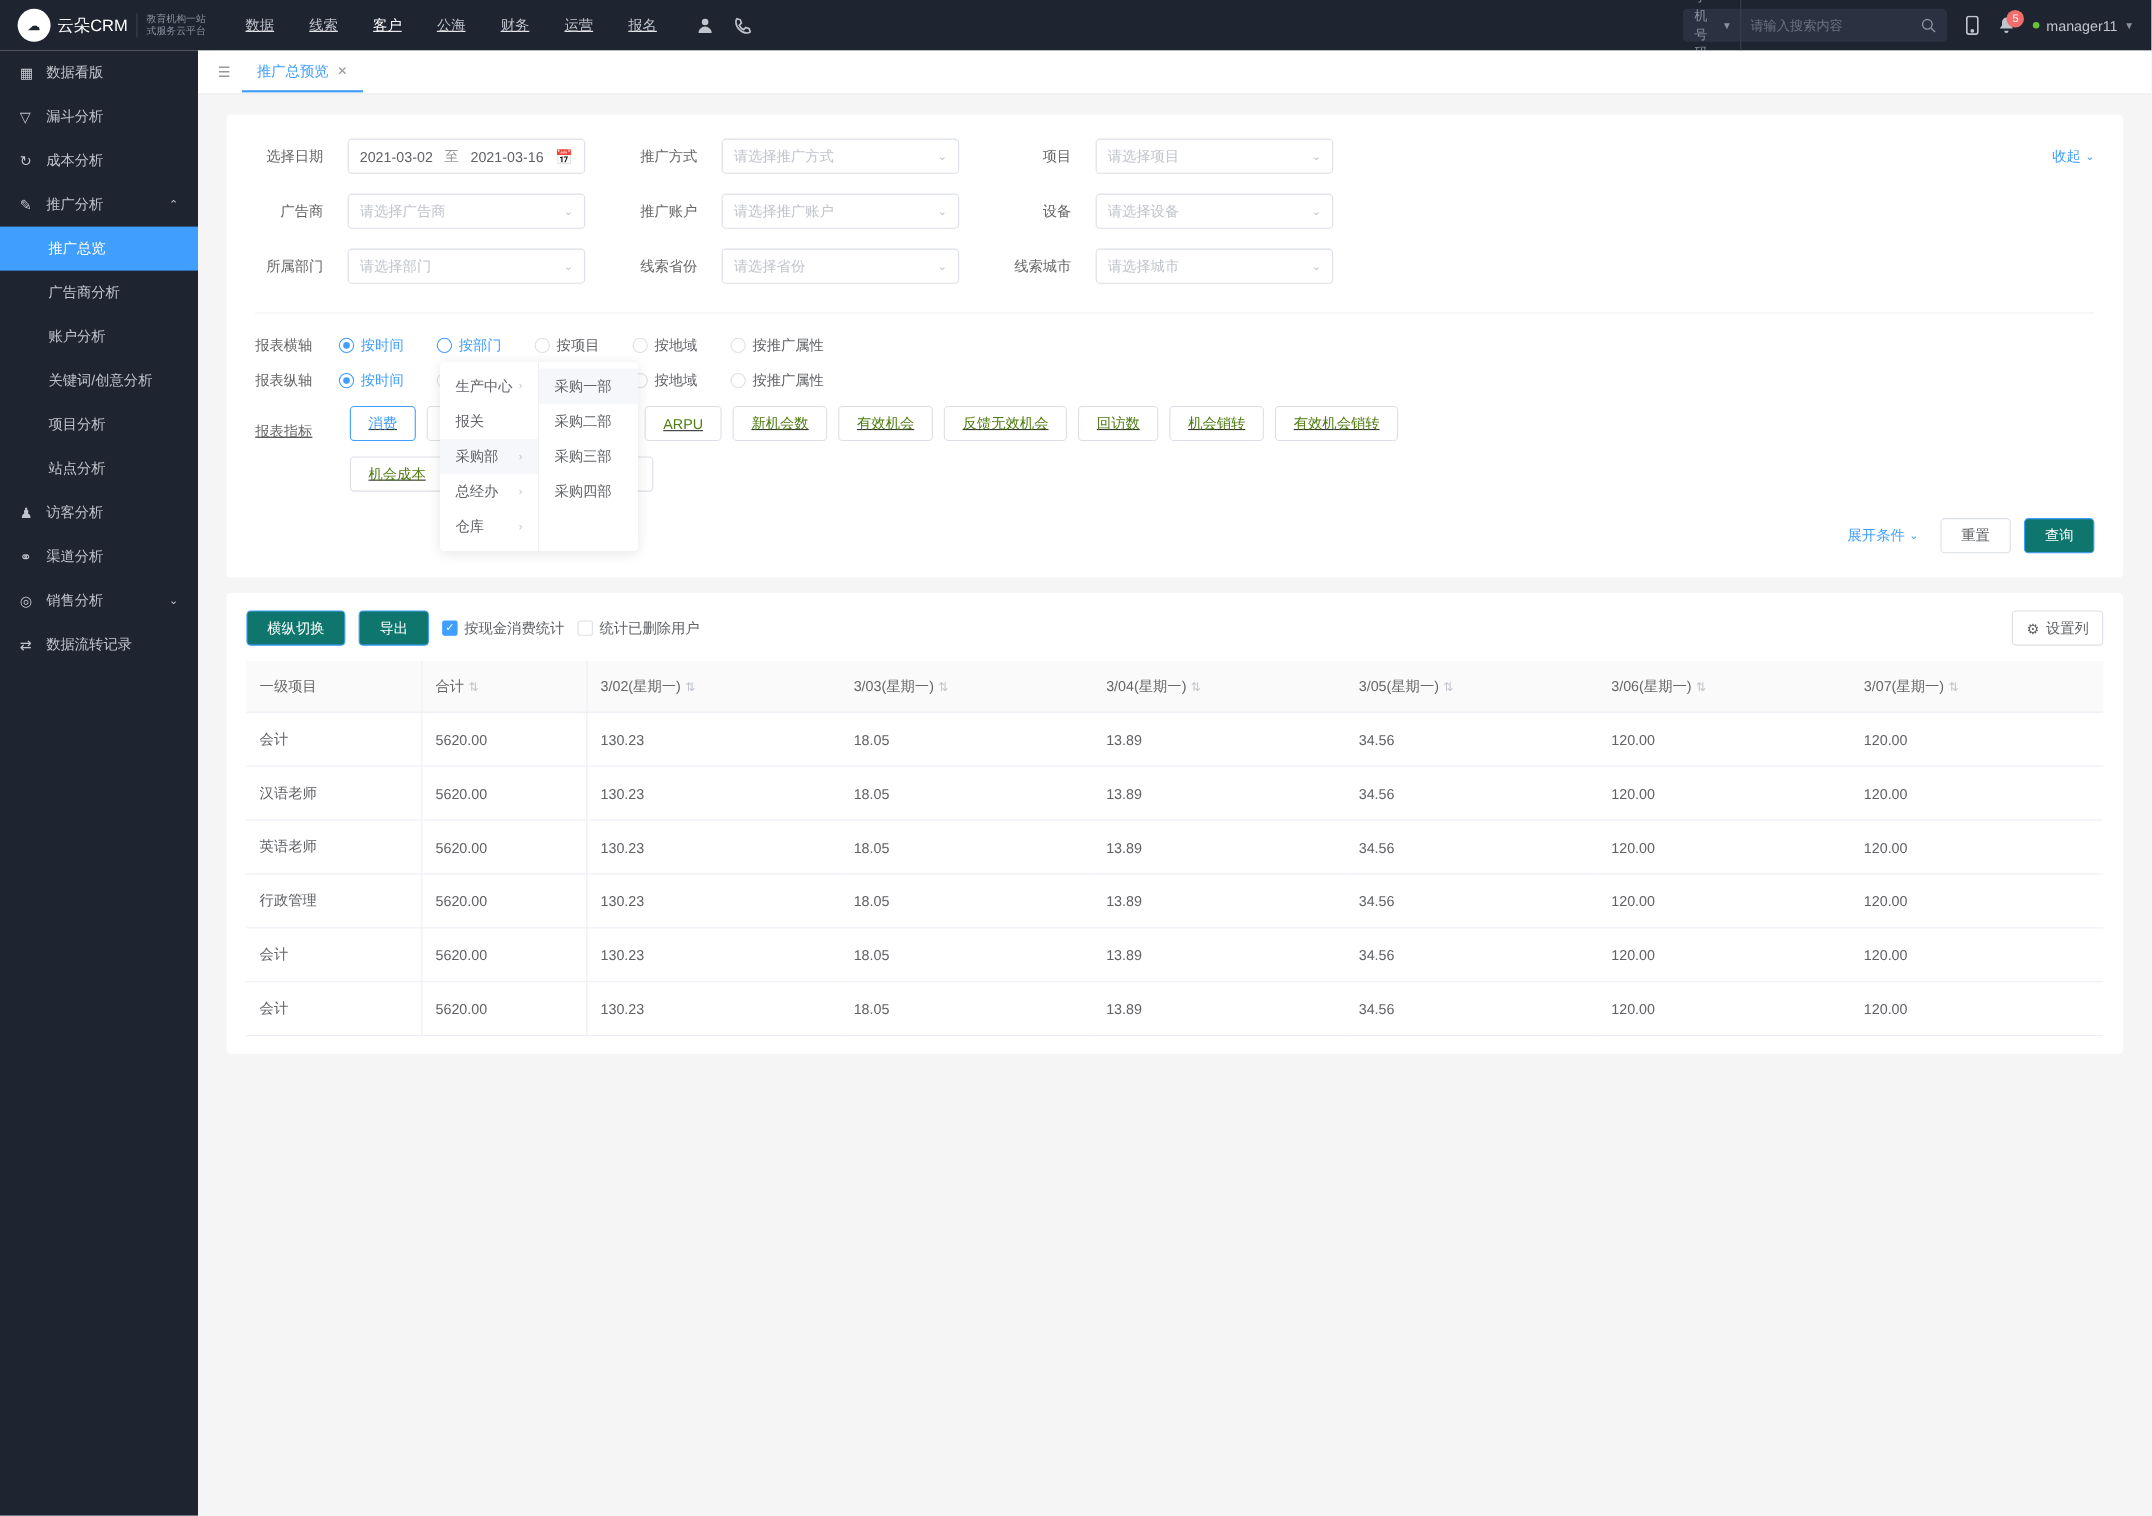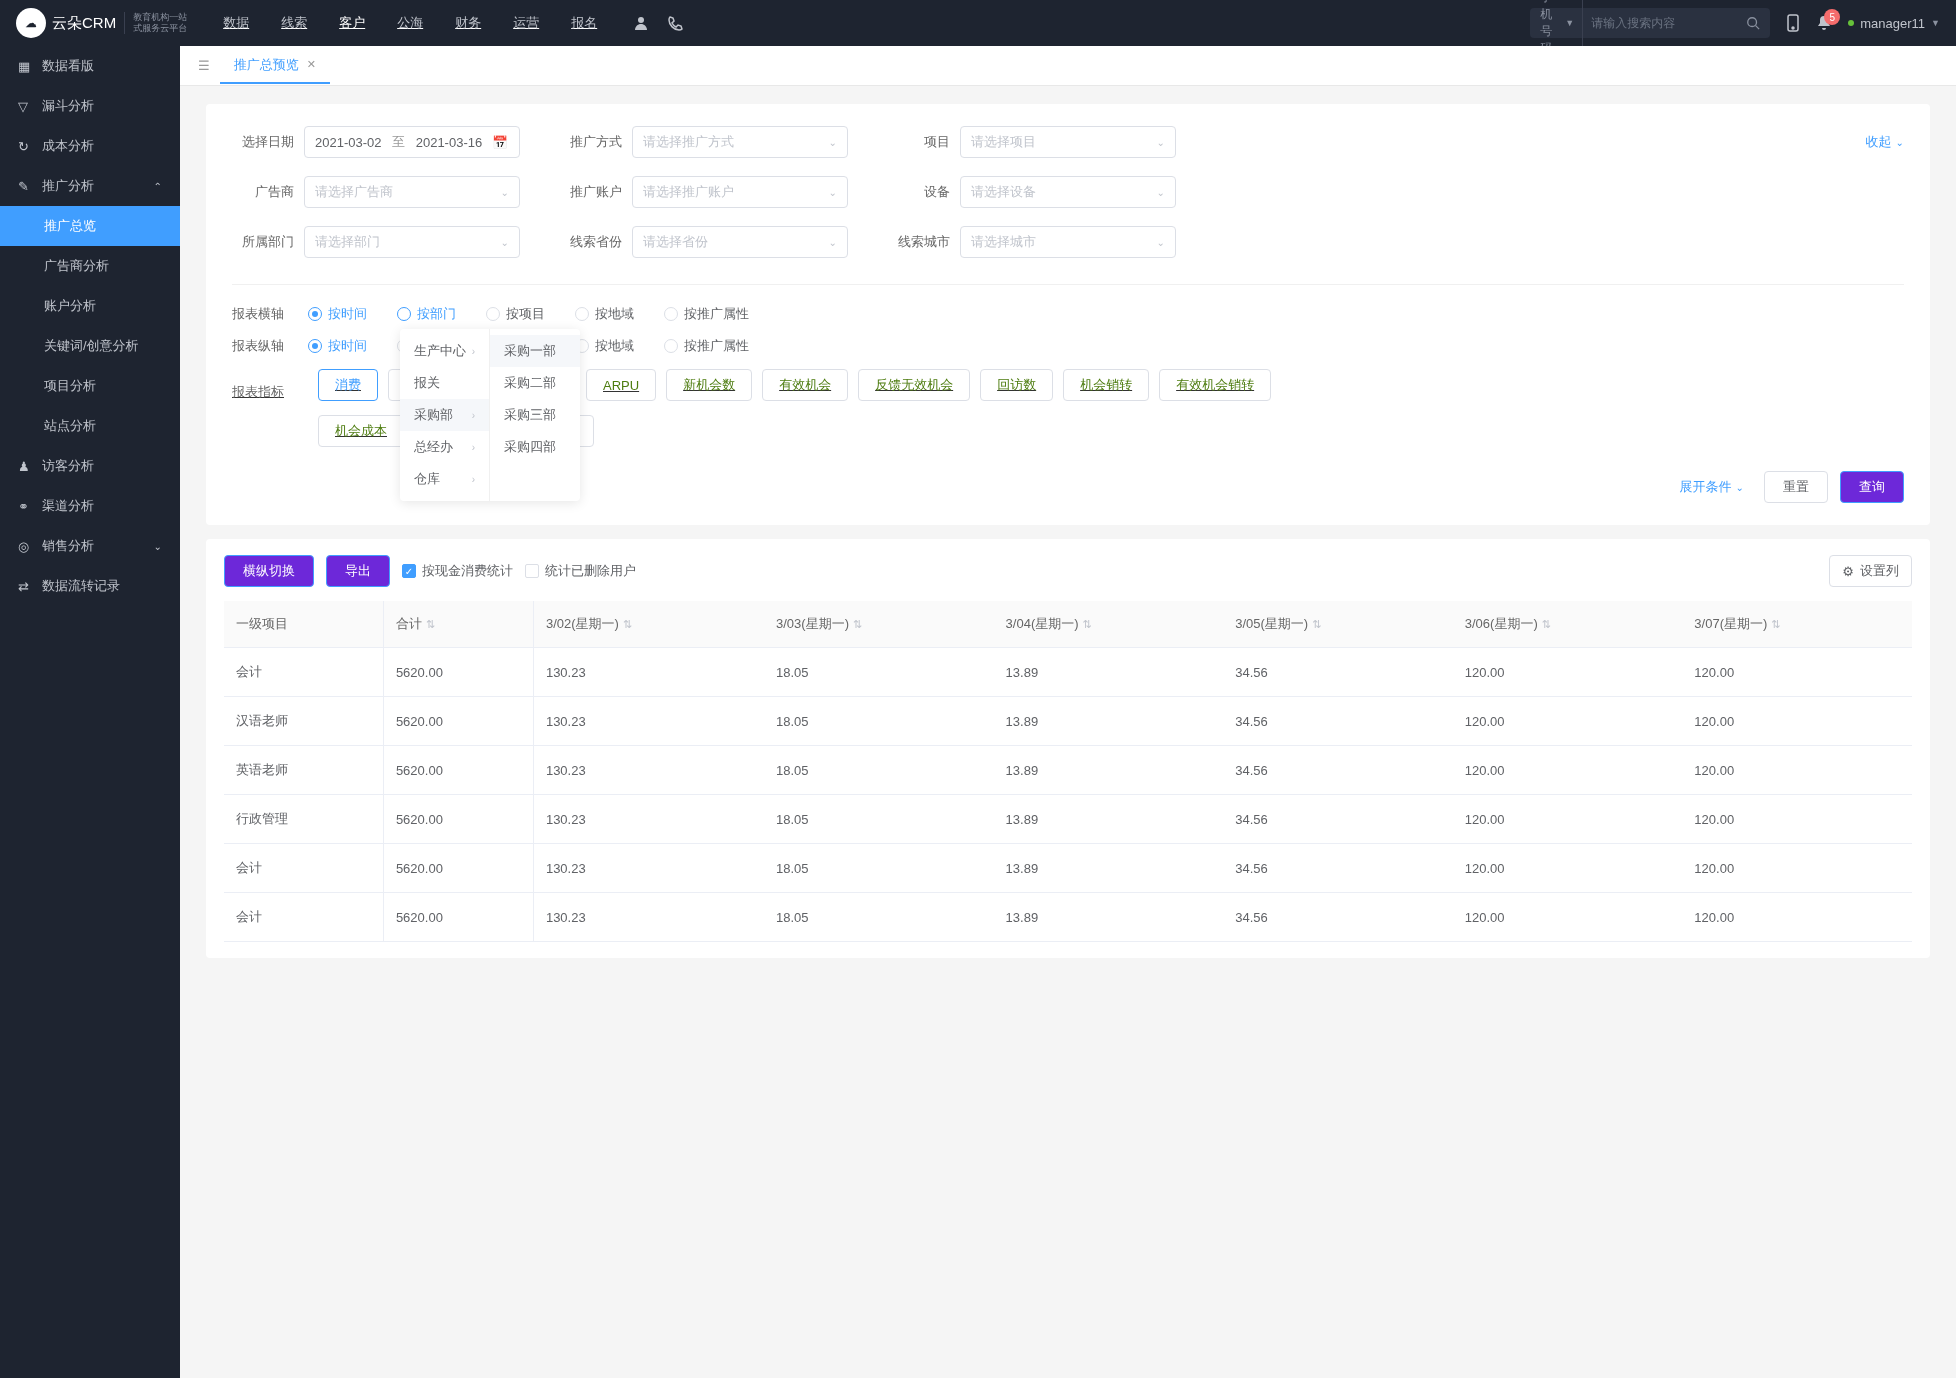--- a/index.html
+++ b/index.html
@@ -30,21 +30,21 @@
 .side-icon { width:14px; display:inline-flex; }
 .side-item .arrow { margin-left:auto; font-size:10px; }
 .main { flex:1; background:#f5f5f5; overflow-y:auto; }
 .tabs { background:#fff; display:flex; align-items:center; height:40px; border-bottom:1px solid #e8e8e8; padding:0 8px; }
 .tabs-toggle { padding:0 10px; color:#999; cursor:pointer; }
 .tab { display:flex; align-items:center; padding:0 14px; height:36px; border-bottom:2px solid #409eff; color:#409eff; gap:8px;text-align:right; }
 .tab-close { color:#999; cursor:pointer; font-size:11px; }
 .content { padding:18px 26px; }
 .filter-panel { background:#fff; border-radius:4px; padding:22px 26px; }
 .filter-row { display:flex; align-items:center; margin-bottom:18px; gap:40px; }
-.filter-item { display:flex; align-items:center; }
+.filter-item { display:flex; align-items:center;gap:12px; }
 .filter-label { width:62px; text-align:right; color:#666; margin-right:10px; font-size:13px; }
 .filter-input { height:32px; border:1px solid #dcdfe6; border-radius:4px; padding:0 10px; background:#fff; display:flex; align-items:center; color:#c0c4cc; font-size:13px; cursor:pointer; }
 .filter-input.date { width:216px; justify-content:space-between; color:#606266; }
 .filter-input .sep { color:#999; }
 .filter-input.sel { width:216px; justify-content:space-between; }
 .collapse-link { margin-left:auto; color:#409eff; cursor:pointer; display:flex; align-items:center; gap:4px; }
 .radio-row { display:flex; align-items:center; margin-bottom:14px; }
 .radio-label { width:62px; color:#666; margin-right:14px; }
 .radio-group { display:flex; gap:30px; position:relative; }
 .radio-item { display:flex; align-items:center; gap:6px; cursor:pointer; color:#606266; }
@@ -59,21 +59,21 @@
 .dropdown-col:last-child { border-right:none; }
 .dropdown-opt { padding:7px 14px; display:flex; align-items:center; justify-content:space-between; cursor:pointer; font-size:13px; color:#606266; }
 .dropdown-opt.highlight { background:#f5f7fa; }
 .dropdown-opt .chev { color:#c0c4cc; font-size:10px; }
 .tag-row { display:flex; align-items:flex-end; margin-bottom:14px; flex-wrap:wrap; gap:10px;text-decoration:underline; }
 .tag-btn { height:32px; padding:0 16px; border:1px solid #dcdfe6; border-radius:4px; background:#fff; cursor:pointer; color:#4d7c0f; font-size:13px; display:inline-flex; align-items:center; }
 .tag-btn.active { border-color:#409eff; color:#409eff; }
 .filter-actions-row { display:flex; align-items:center; justify-content:flex-end; gap:12px; margin-top:24px; }
 .expand-link { color:#409eff; margin-right:8px; cursor:pointer; display:flex; align-items:center; gap:4px; }
 .btn { height:32px; padding:0 18px; border:1px solid #dcdfe6; border-radius:4px; background:#fff; cursor:pointer; font-size:13px; color:#606266; }
-.btn.primary { background:#6d28d9; border-color:#409eff; color:#fff; }
+.btn.primary { background:#0f766e; border-color:#409eff; color:#fff; }
 .table-panel { background:#fff; border-radius:4px; margin-top:14px; padding:16px 18px; }
 .table-toolbar { display:flex; align-items:center; gap:12px; margin-bottom:14px; }
 .checkbox { display:inline-flex; align-items:center; gap:6px; cursor:pointer; color:#606266; }
 .checkbox-box { width:14px; height:14px; border:1px solid #dcdfe6; border-radius:2px; display:inline-flex; align-items:center; justify-content:center; font-size:10px; color:#fff; }
 .checkbox.checked .checkbox-box { background:#409eff; border-color:#409eff; }
 .toolbar-right { margin-left:auto; }
 .settings-btn { display:flex; align-items:center; gap:6px; border:1px solid #dcdfe6; border-radius:4px; padding:6px 12px; cursor:pointer; color:#606266; }
 .data-table { width:100%; border-collapse:collapse; }
 .data-table th { background:#fafafa; padding:14px 12px; text-align:left; font-weight:500; color:#666; border-bottom:1px solid #ebeef5; font-size:13px; }
 .data-table td { padding:15px 12px; border-bottom:1px solid #ebeef5; color:#606266; font-size:13px; }

